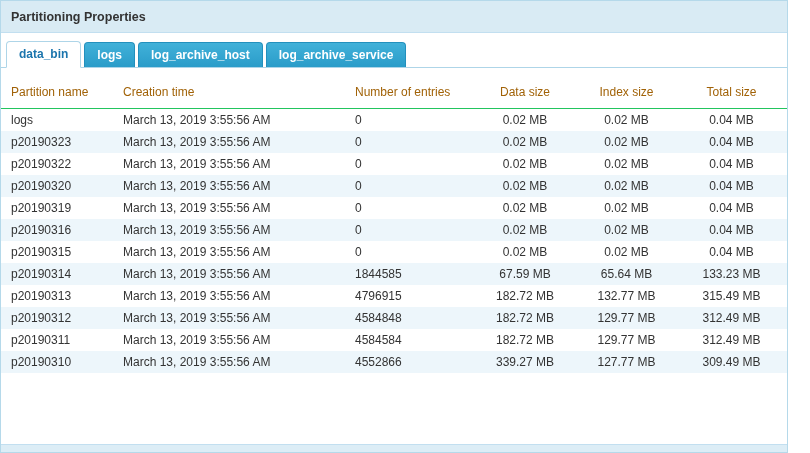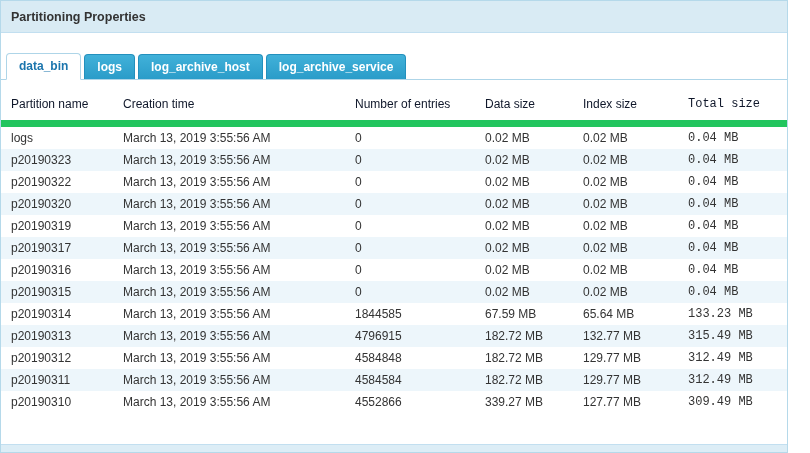--- a/index.html
+++ b/index.html
@@ -39,21 +39,20 @@
     font-weight: bold;
     padding: 6px 12px 6px 12px;
     border-radius: 4px 4px 0 0;
     border: 1px solid #2390bd;
     border-bottom: none;
     background: linear-gradient(#41b1d9, #2a9cc9);
     color: #ffffff;
     cursor: pointer;
     margin-bottom: 0;
     line-height: 1;
-    margin-top: 12px;
   }
   .tab.active {
     background: #ffffff;
     color: #1b75ad;
     border: 1px solid #aed5e8;
     border-bottom: 1px solid #ffffff;
     margin-bottom: -1px;
     padding-bottom: 7px;
   }
   .table-wrap {
@@ -70,35 +69,35 @@
   }
   col.c0 { width: 112px; }
   col.c1 { width: 232px; }
   col.c2 { width: 130px; }
   col.c3 { width: 98px;  }
   col.c4 { width: 105px; }
   col.c5 { width: 133px; }
   th {
     text-align: left;
     font-weight: normal;
-    color: #0f172a;
+    color: #a16207;
     font-size: 12px;
     padding: 7px 8px 9px 10px;
-    border-bottom: 7px solid #22c55e;
+    border-bottom: 1px solid #22c55e;
     white-space: nowrap;
     cursor: pointer;
   }
   td {
     padding: 4px 8px 4px 10px;
     white-space: nowrap;
     overflow: hidden;
     height: 22px;
   }
-  th.num, td.num { text-align: left; }
-  th.c5, td.c5 { padding-right: 36px; font-family: Liberation Mono, monospace; }
+  th.num, td.num { text-align: center; }
+  th.c5, td.c5 { padding-right: 36px; }
   tbody tr:nth-child(even) { background: #edf6fb; }
   tbody tr:nth-child(odd)  { background: #ffffff; }
   .footer-strip {
     flex: 0 0 8px;
     background: #dcedf6;
     border-top: 1px solid #c2dff0;
   }
 </style>
 </head>
 <body>
@@ -169,28 +168,20 @@
           </tr>
           <tr>
             <td class="c0">p20190319</td>
             <td class="c1">March 13, 2019 3:55:56 AM</td>
             <td class="c2">0</td>
             <td class="c3 num">0.02 MB</td>
             <td class="c4 num">0.02 MB</td>
             <td class="c5 num">0.04 MB</td>
           </tr>
           <tr>
-            <td class="c0">p20190317</td>
-            <td class="c1">March 13, 2019 3:55:56 AM</td>
-            <td class="c2">0</td>
-            <td class="c3 num">0.02 MB</td>
-            <td class="c4 num">0.02 MB</td>
-            <td class="c5 num">0.04 MB</td>
-          </tr>
-          <tr>
             <td class="c0">p20190316</td>
             <td class="c1">March 13, 2019 3:55:56 AM</td>
             <td class="c2">0</td>
             <td class="c3 num">0.02 MB</td>
             <td class="c4 num">0.02 MB</td>
             <td class="c5 num">0.04 MB</td>
           </tr>
           <tr>
             <td class="c0">p20190315</td>
             <td class="c1">March 13, 2019 3:55:56 AM</td>

